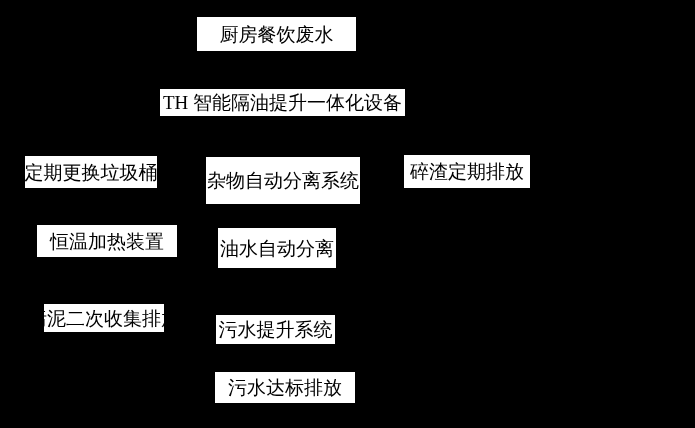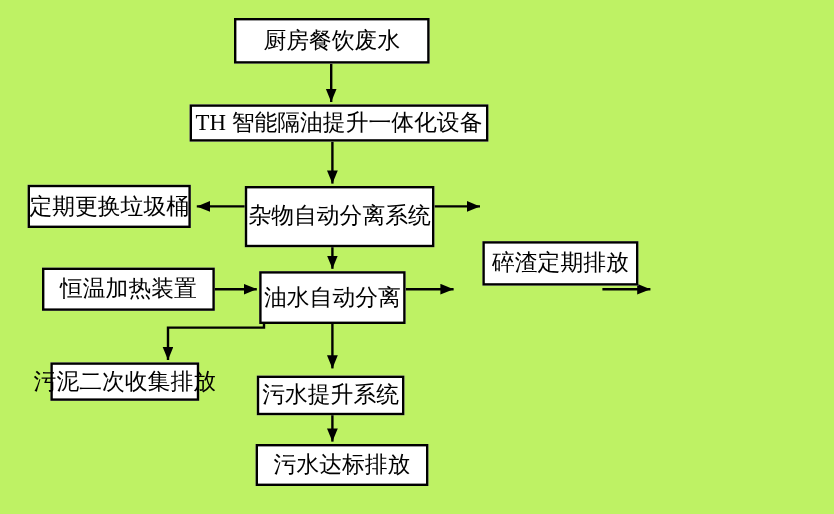--- a/index.html
+++ b/index.html
@@ -4,21 +4,21 @@
 <style>
   html, body {
     margin: 0;
     padding: 0;
     background: #ffffff;
   }
   #canvas {
     position: relative;
     width: 695px;
     height: 428px;
-    background: #bef264;
+    background: #000000;
     font-family: "Liberation Serif", "DejaVu Serif", serif;
     overflow: hidden;
   }
   .node {
     position: absolute;
     box-sizing: border-box;
     background: #ffffff;
     border: 2px solid #000000;
     display: flex;
     align-items: center;
@@ -74,21 +74,21 @@
   </svg>
 
   <div class="node" style="left:195px; top:15px;  width:163px; height:38px;">厨房餐饮废水</div>
 
   <div class="node" style="left:158px; top:87px;  width:249px; height:31px;">TH 智能隔油提升一体化设备</div>
 
   <div class="node" style="left:204px; top:155px; width:158px; height:51px;">杂物自动分离系统</div>
 
   <div class="node" style="left:23px;  top:154px; width:136px; height:36px;">定期更换垃圾桶</div>
 
-  <div class="node" style="left:402px; top:153px; width:130px; height:37px;margin-top:48px;">碎渣定期排放</div>
+  <div class="node" style="left:402px; top:153px; width:130px; height:37px;">碎渣定期排放</div>
 
   <div class="node" style="left:35px;  top:223px; width:144px; height:36px;font-family:Liberation Serif, serif;">恒温加热装置</div>
 
   <div class="node" style="left:216px; top:226px; width:122px; height:44px;">油水自动分离</div>
 
 
 
   <div class="node" style="left:42px;  top:302px; width:124px; height:32px;">污泥二次收集排放</div>
 
   <div class="node" style="left:214px; top:313px; width:123px; height:33px;">污水提升系统</div>

